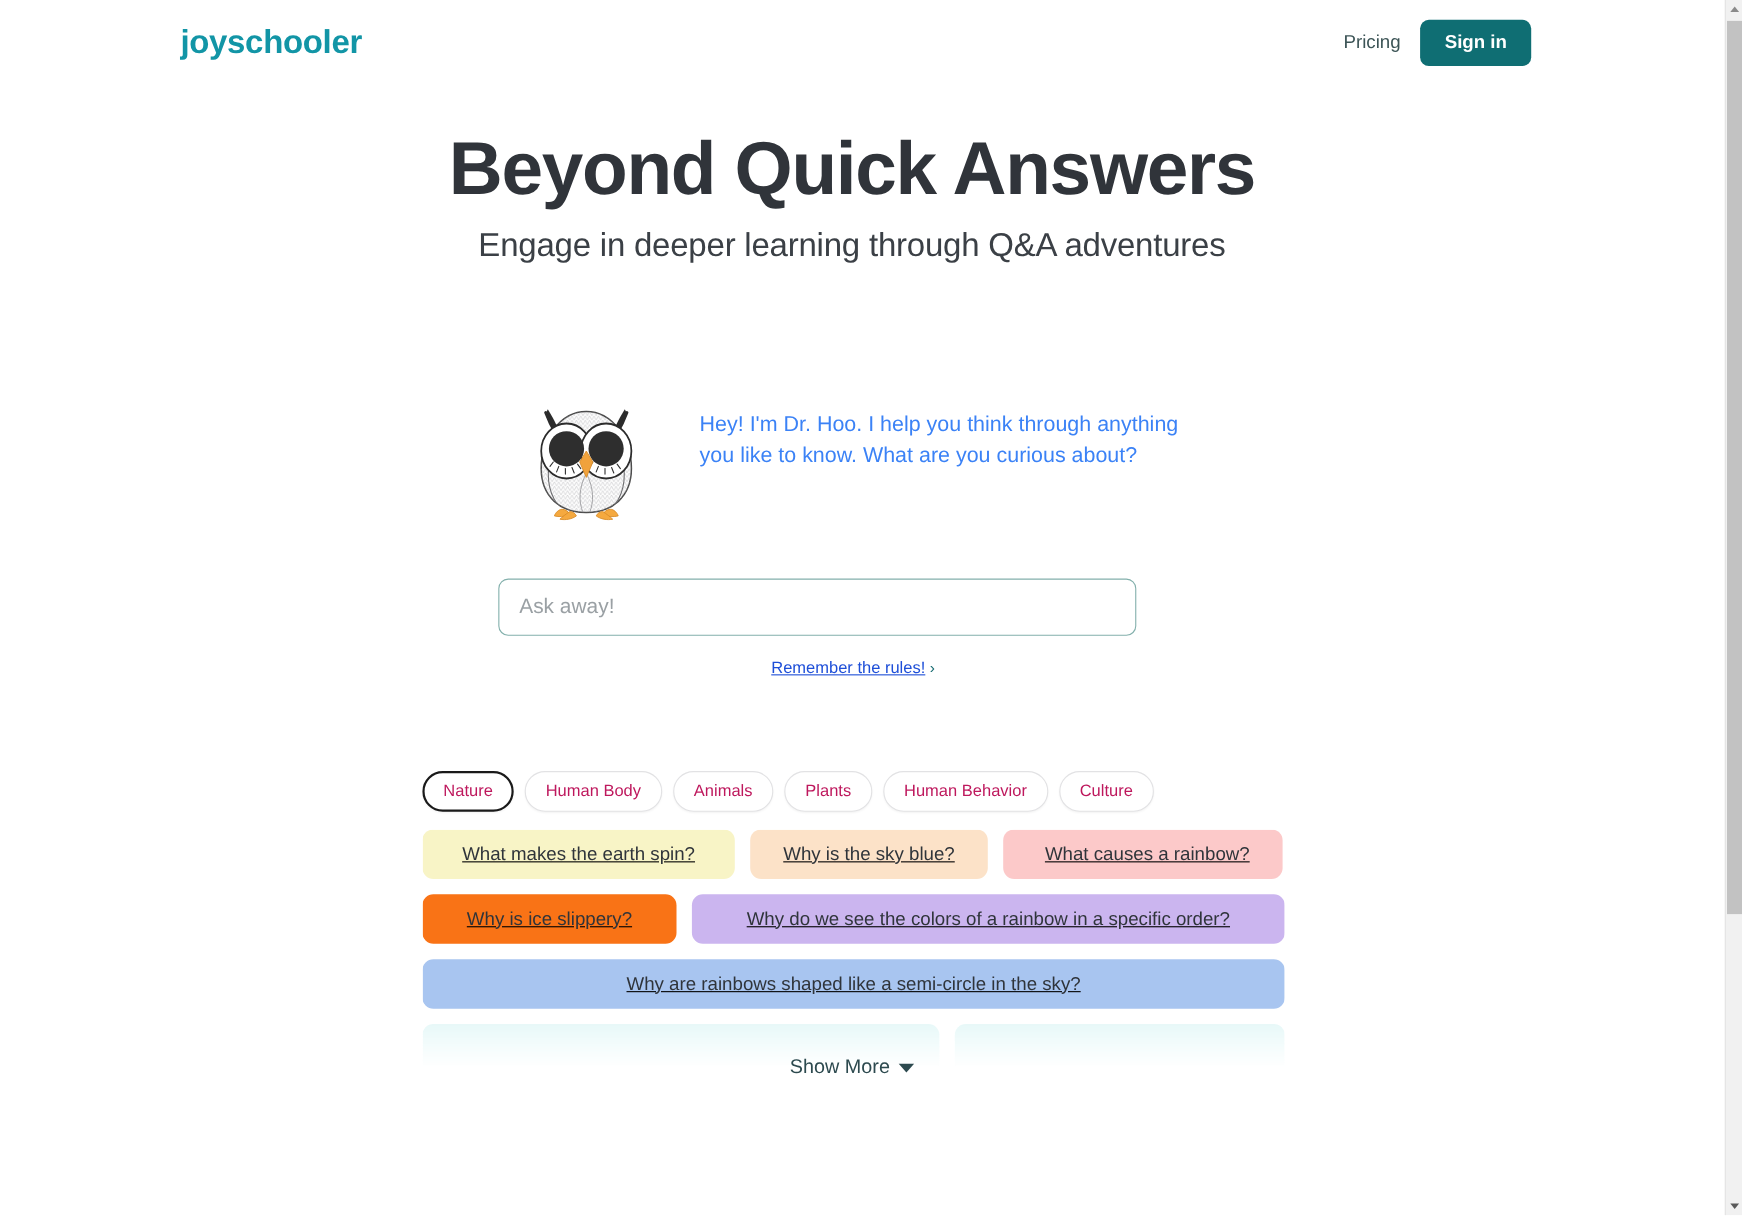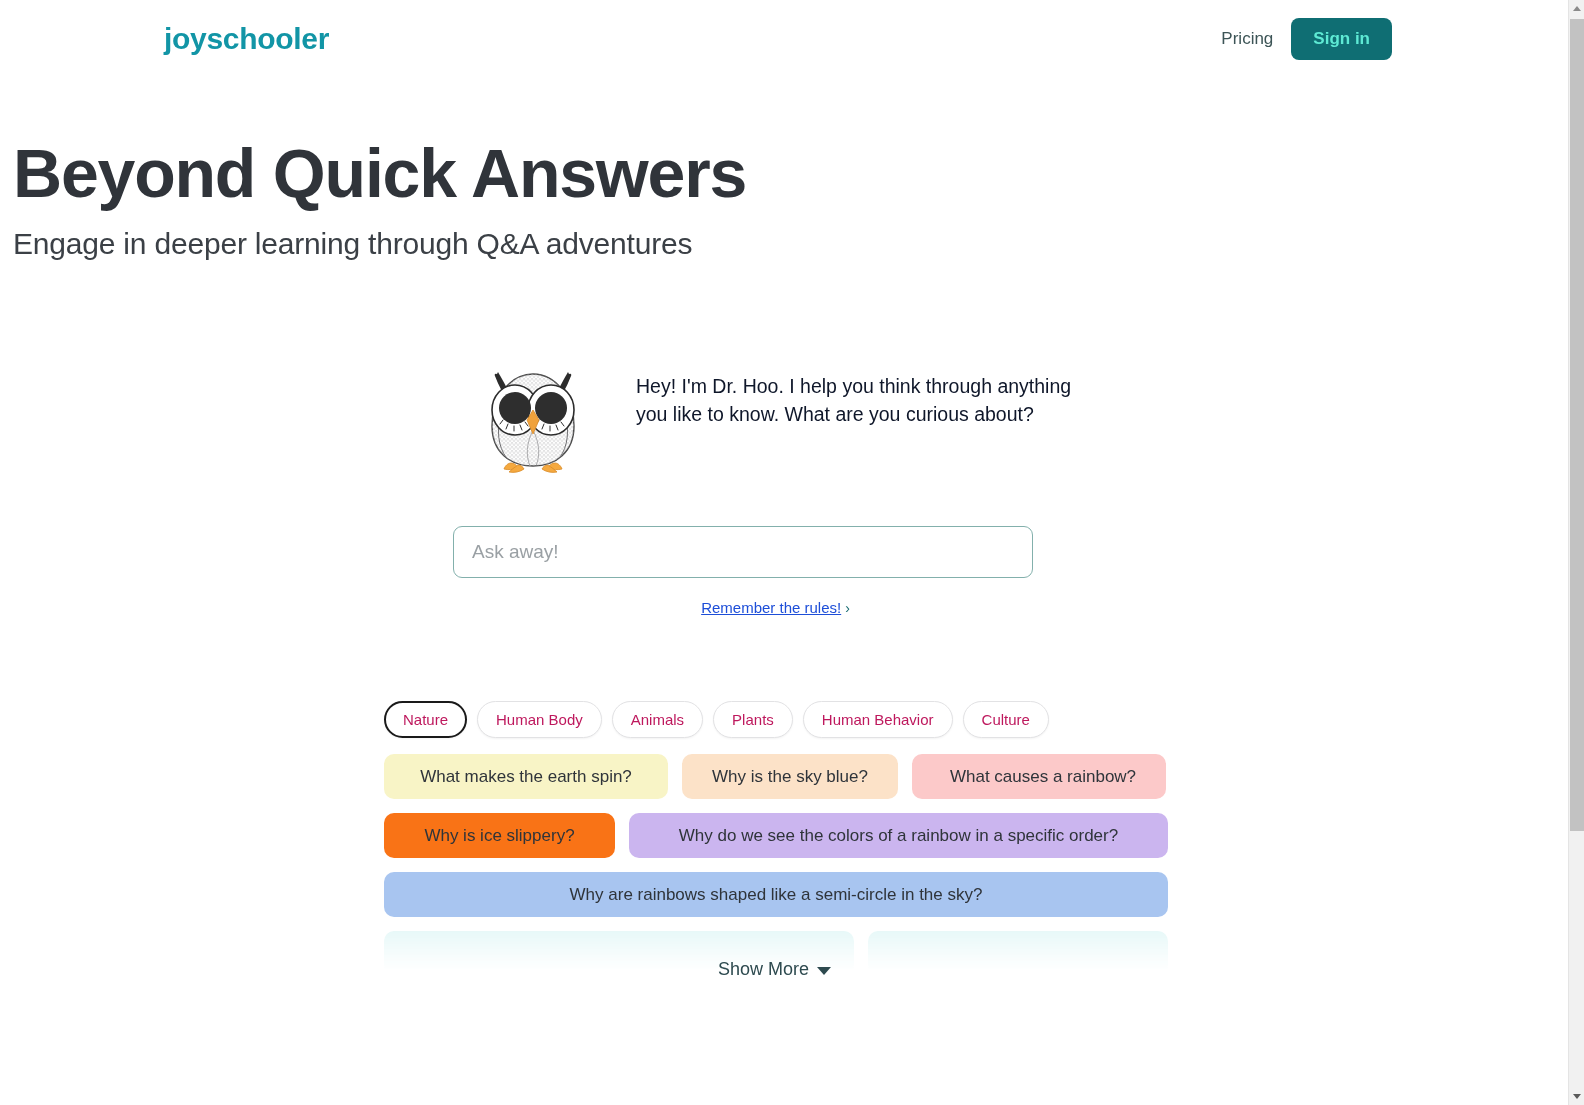--- a/index.html
+++ b/index.html
@@ -45,37 +45,37 @@
     gap: 18px;
   }
   .pricing-link {
     font-size: 17px;
     color: #3c5456;
     text-decoration: none;
     cursor: pointer;
   }
   .signin-btn {
     background: #0f6e73;
-    color: #5eead4;
+    color: #ffffff;
     font-size: 17px;
     font-weight: 700;
     border: none;
     border-radius: 8px;
     padding: 11px 22px;
     cursor: pointer;
     font-family: "Liberation Sans", sans-serif;
   }
 
   
   .hero {
     position: absolute;
-    top: 136px;
+    top: 116px;
     left: 0;
     width: 1549px;
-    margin-left: 13px;
+    text-align: center;
   }
   .hero-title {
     margin: 0;
     font-size: 68px;
     font-weight: 700;
     color: #30343a;
     letter-spacing: -1.2px;
     line-height: 1.1;
   }
   .hero-sub {
@@ -98,21 +98,21 @@
   }
   .owl-wrap {
     width: 110px;
     height: 118px;
     flex: none;
   }
   .owl-wrap svg { display: block; }
   .greeting {
     font-size: 19.5px;
     line-height: 1.45;
-    color: #0f172a;
+    color: #3b82f6;
     max-width: 470px;
     padding-top: 14px;
   }
 
   
   .ask-wrap {
     position: absolute;
     top: 526px;
     left: 453px;
     width: 645px;
@@ -176,20 +176,21 @@
     padding: 7.5px 17px;
     font-weight: 400;
   }
 
   .chip-area {
     position: relative;
     height: 215px;
     overflow: hidden;
     -webkit-mask-image: linear-gradient(to bottom, #000 0px, #000 170px, rgba(0,0,0,0.22) 205px, rgba(0,0,0,0.05) 215px);
             mask-image: linear-gradient(to bottom, #000 0px, #000 170px, rgba(0,0,0,0.22) 205px, rgba(0,0,0,0.05) 215px);
+            text-decoration: underline;
   }
   .chip-row {
     display: flex;
     gap: 14px;
     margin-bottom: 14px;
   }
   .chip {
     border: none;
     border-radius: 10px;
     height: 45px;

